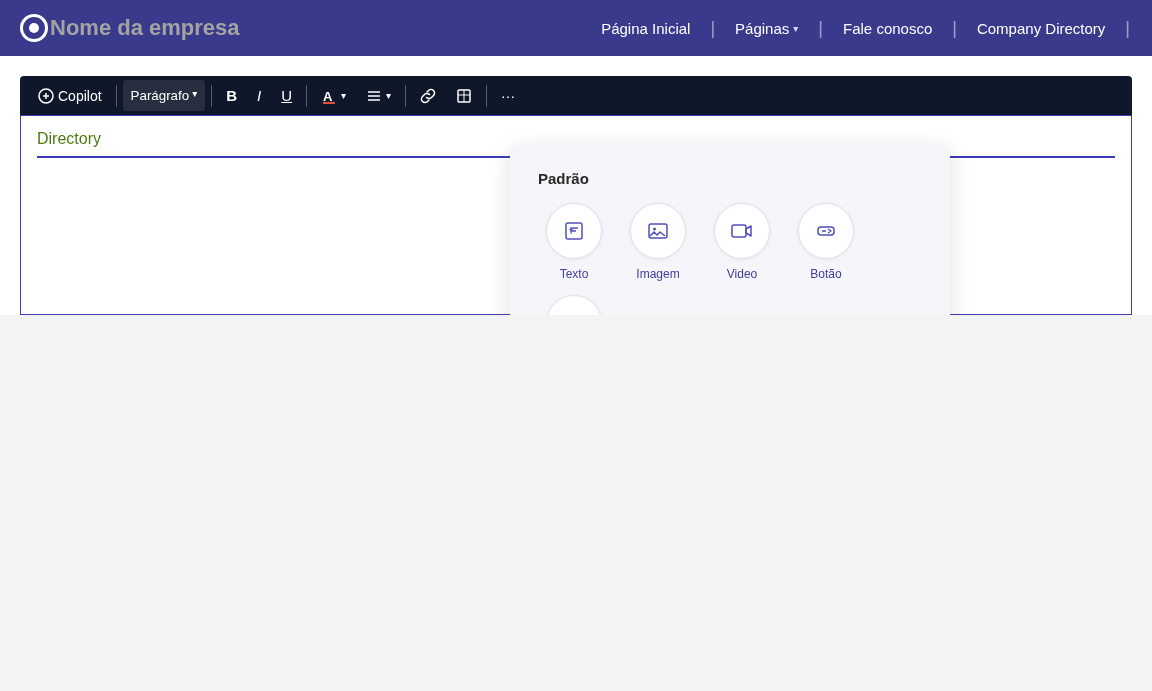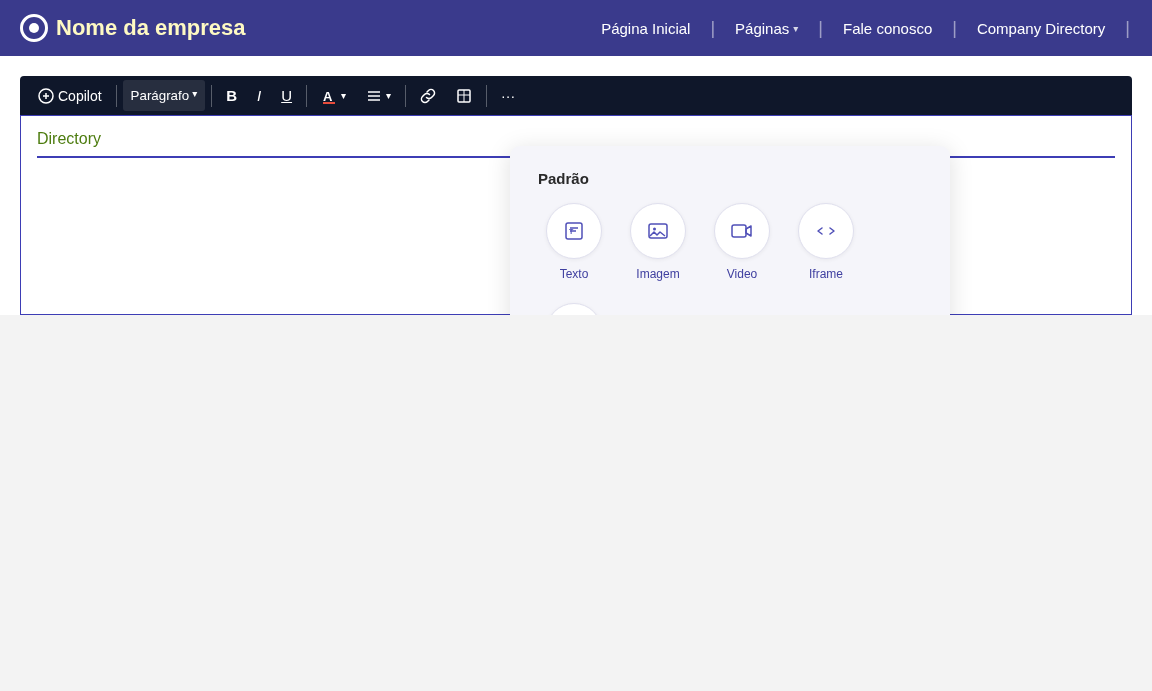--- a/index.html
+++ b/index.html
@@ -10,24 +10,24 @@
       background: #3a3a8c;
       display: flex;
       align-items: center;
       height: 56px;
       padding: 0 20px;
       color: white;
     }
     .nav-brand {
       display: flex;
       align-items: center;
-      gap: 8px;
+      gap: 2px;
       font-size: 22px;
       font-weight: 600;
-      color: #fef9c3;
+      color: #a3a3a3;
       flex-shrink: 0;
     }
     .nav-brand-icon {
       width: 28px;
       height: 28px;
       border-radius: 50%;
       border: 3px solid white;
       display: flex;
       align-items: center;
       justify-content: center;
@@ -346,20 +346,30 @@
             <div class="popup-item">
               <div class="popup-item-icon">
                 <svg viewBox="0 0 24 24" fill="none">
                   <rect x="2" y="6" width="14" height="12" rx="2" stroke="#5050b8" stroke-width="1.5"></rect>
                   <path d="M16 10l5-3v10l-5-3V10z" stroke="#5050b8" stroke-width="1.5" stroke-linejoin="round"></path>
                 </svg>
               </div>
               <span class="popup-item-label">Video</span>
             </div>
 
+            <div class="popup-item">
+              <div class="popup-item-icon">
+                <svg viewBox="0 0 24 24" fill="none">
+                  <rect x="4" y="8" width="16" height="8" rx="3" stroke="#5050b8" stroke-width="1.5"></rect>
+                  <line x1="8" y1="12" x2="12" y2="12" stroke="#5050b8" stroke-width="1.5"></line>
+                  <path d="M14 10l3 2-3 2" stroke="#5050b8" stroke-width="1.5" stroke-linejoin="round"></path>
+                </svg>
+              </div>
+              <span class="popup-item-label">Botão</span>
+            </div>
 
             <div class="popup-item">
               <div class="popup-item-icon">
                 <svg viewBox="0 0 24 24" fill="none">
                   <path d="M8 9l-4 3 4 3" stroke="#5050b8" stroke-width="1.5" stroke-linecap="round" stroke-linejoin="round"></path>
                   <path d="M16 9l4 3-4 3" stroke="#5050b8" stroke-width="1.5" stroke-linecap="round" stroke-linejoin="round"></path>
                 </svg>
               </div>
               <span class="popup-item-label">Iframe</span>
             </div>

